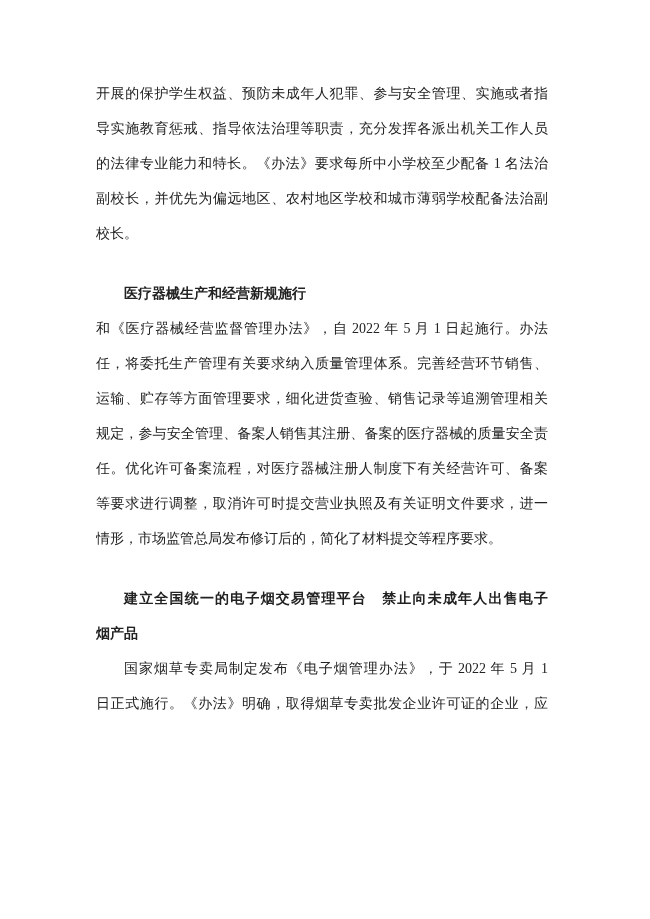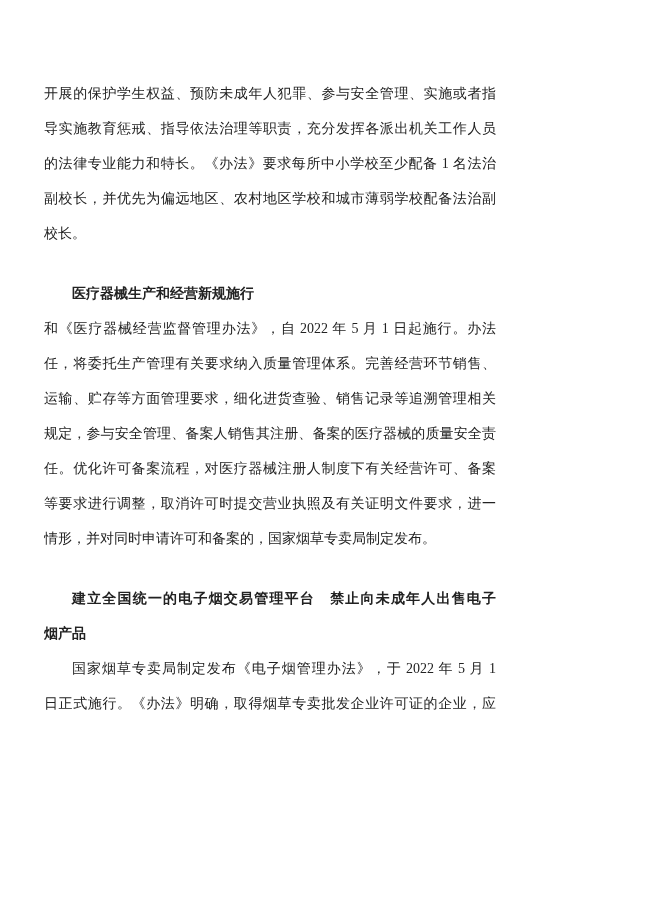--- a/index.html
+++ b/index.html
@@ -11,21 +11,21 @@
       position: relative;
       width: 650px;
       height: 919px;
       background: #ffffff;
       overflow: hidden;
       font-family: "Liberation Serif", "DejaVu Serif", serif;
       color: #222222;
     }
     .content {
       padding-top: 76px;
-      padding-left: 44px;
+      padding-left: 96px;
       width: 452px;
     }
     .para {
       margin: 0;
     }
     .line, .hline {
       font-size: 14px;
       line-height: 35px;
       height: 35px;
       overflow: hidden;
@@ -68,21 +68,21 @@
       <div class="hline ind last">医疗器械生产和经营新规施行</div>
     </div>
 
     <div class="para">
       <div class="line j">和《医疗器械经营监督管理办法》，自 2022 年 5 月 1 日起施行。办法</div>
       <div class="line j">任，将委托生产管理有关要求纳入质量管理体系。完善经营环节销售、</div>
       <div class="line j">运输、贮存等方面管理要求，细化进货查验、销售记录等追溯管理相关</div>
       <div class="line j">规定，参与安全管理、备案人销售其注册、备案的医疗器械的质量安全责</div>
       <div class="line j">任。优化许可备案流程，对医疗器械注册人制度下有关经营许可、备案</div>
       <div class="line j">等要求进行调整，取消许可时提交营业执照及有关证明文件要求，进一</div>
-      <div class="line last">情形，并对同时申请许可和备案的，国家烟草专卖局制定发布。</div>
+      <div class="line last">情形，市场监管总局发布修订后的，简化了材料提交等程序要求。</div>
     </div>
 
     <div class="heading">
       <div class="hline j ind">建立全国统一的电子烟交易管理平台　禁止向未成年人出售电子</div>
       <div class="hline last">烟产品</div>
     </div>
 
     <div class="para">
       <div class="line j ind">国家烟草专卖局制定发布《电子烟管理办法》，于 2022 年 5 月 1</div>
       <div class="line j">日正式施行。《办法》明确，取得烟草专卖批发企业许可证的企业，应</div>

